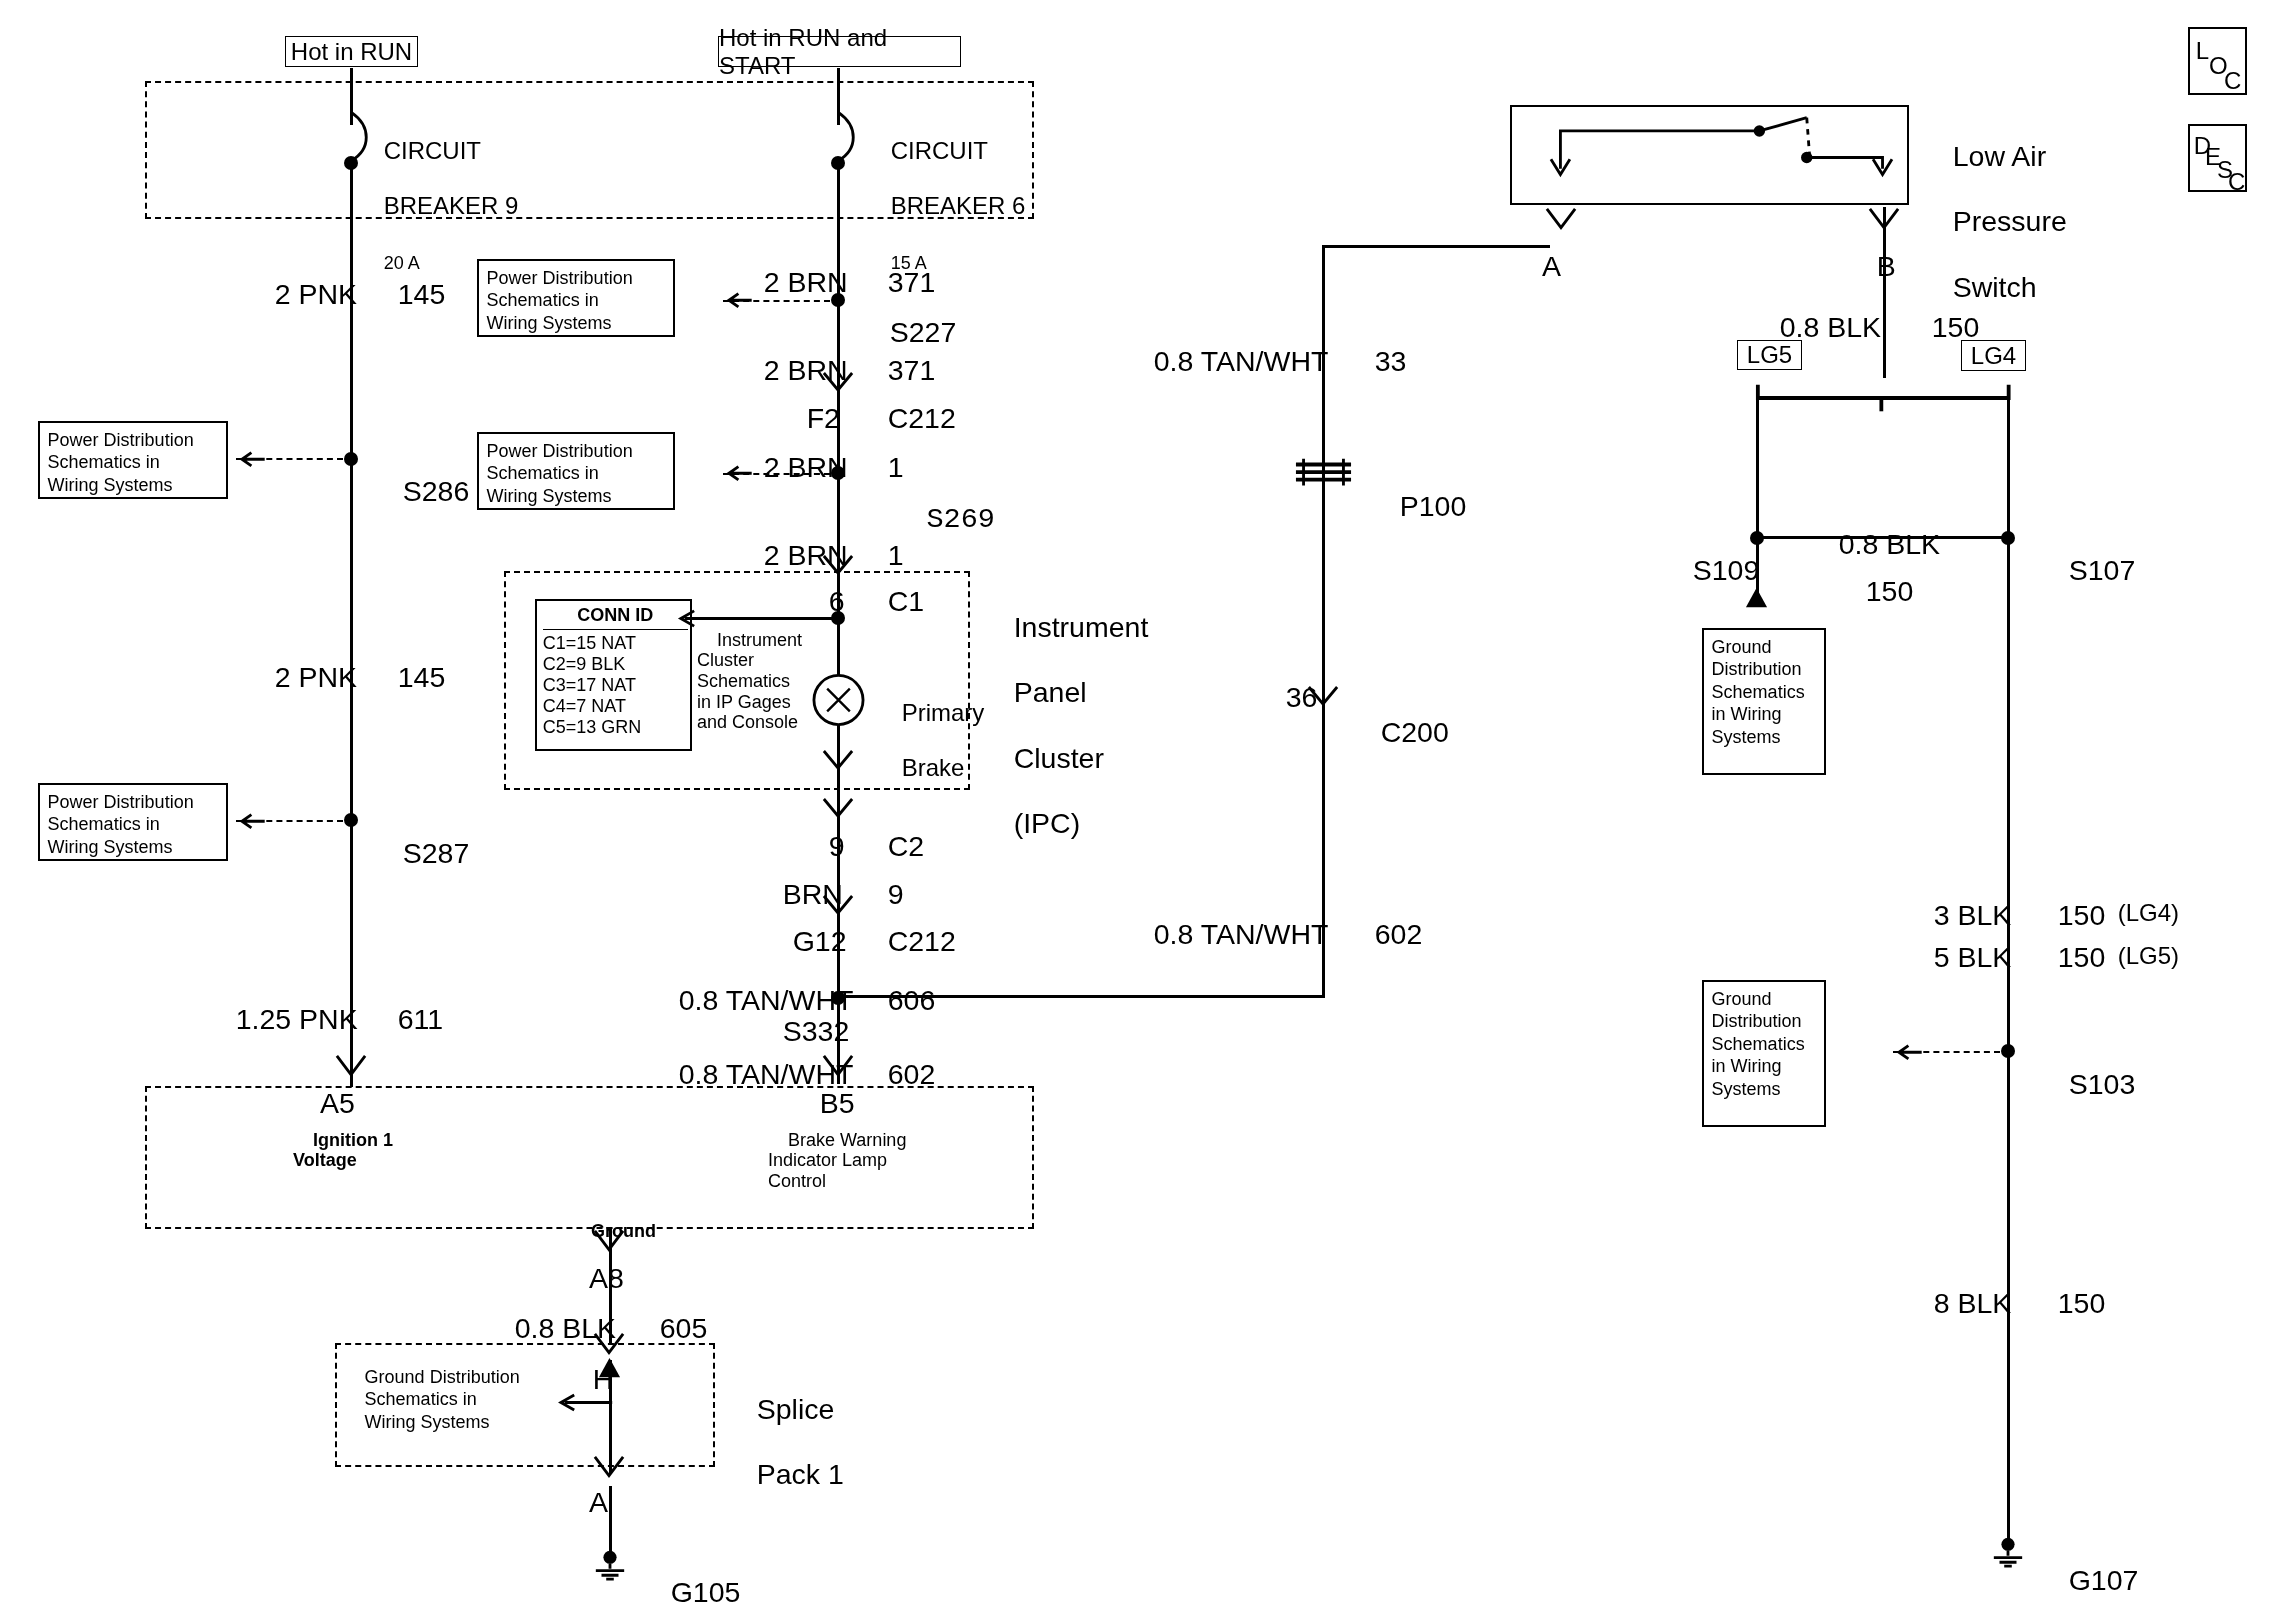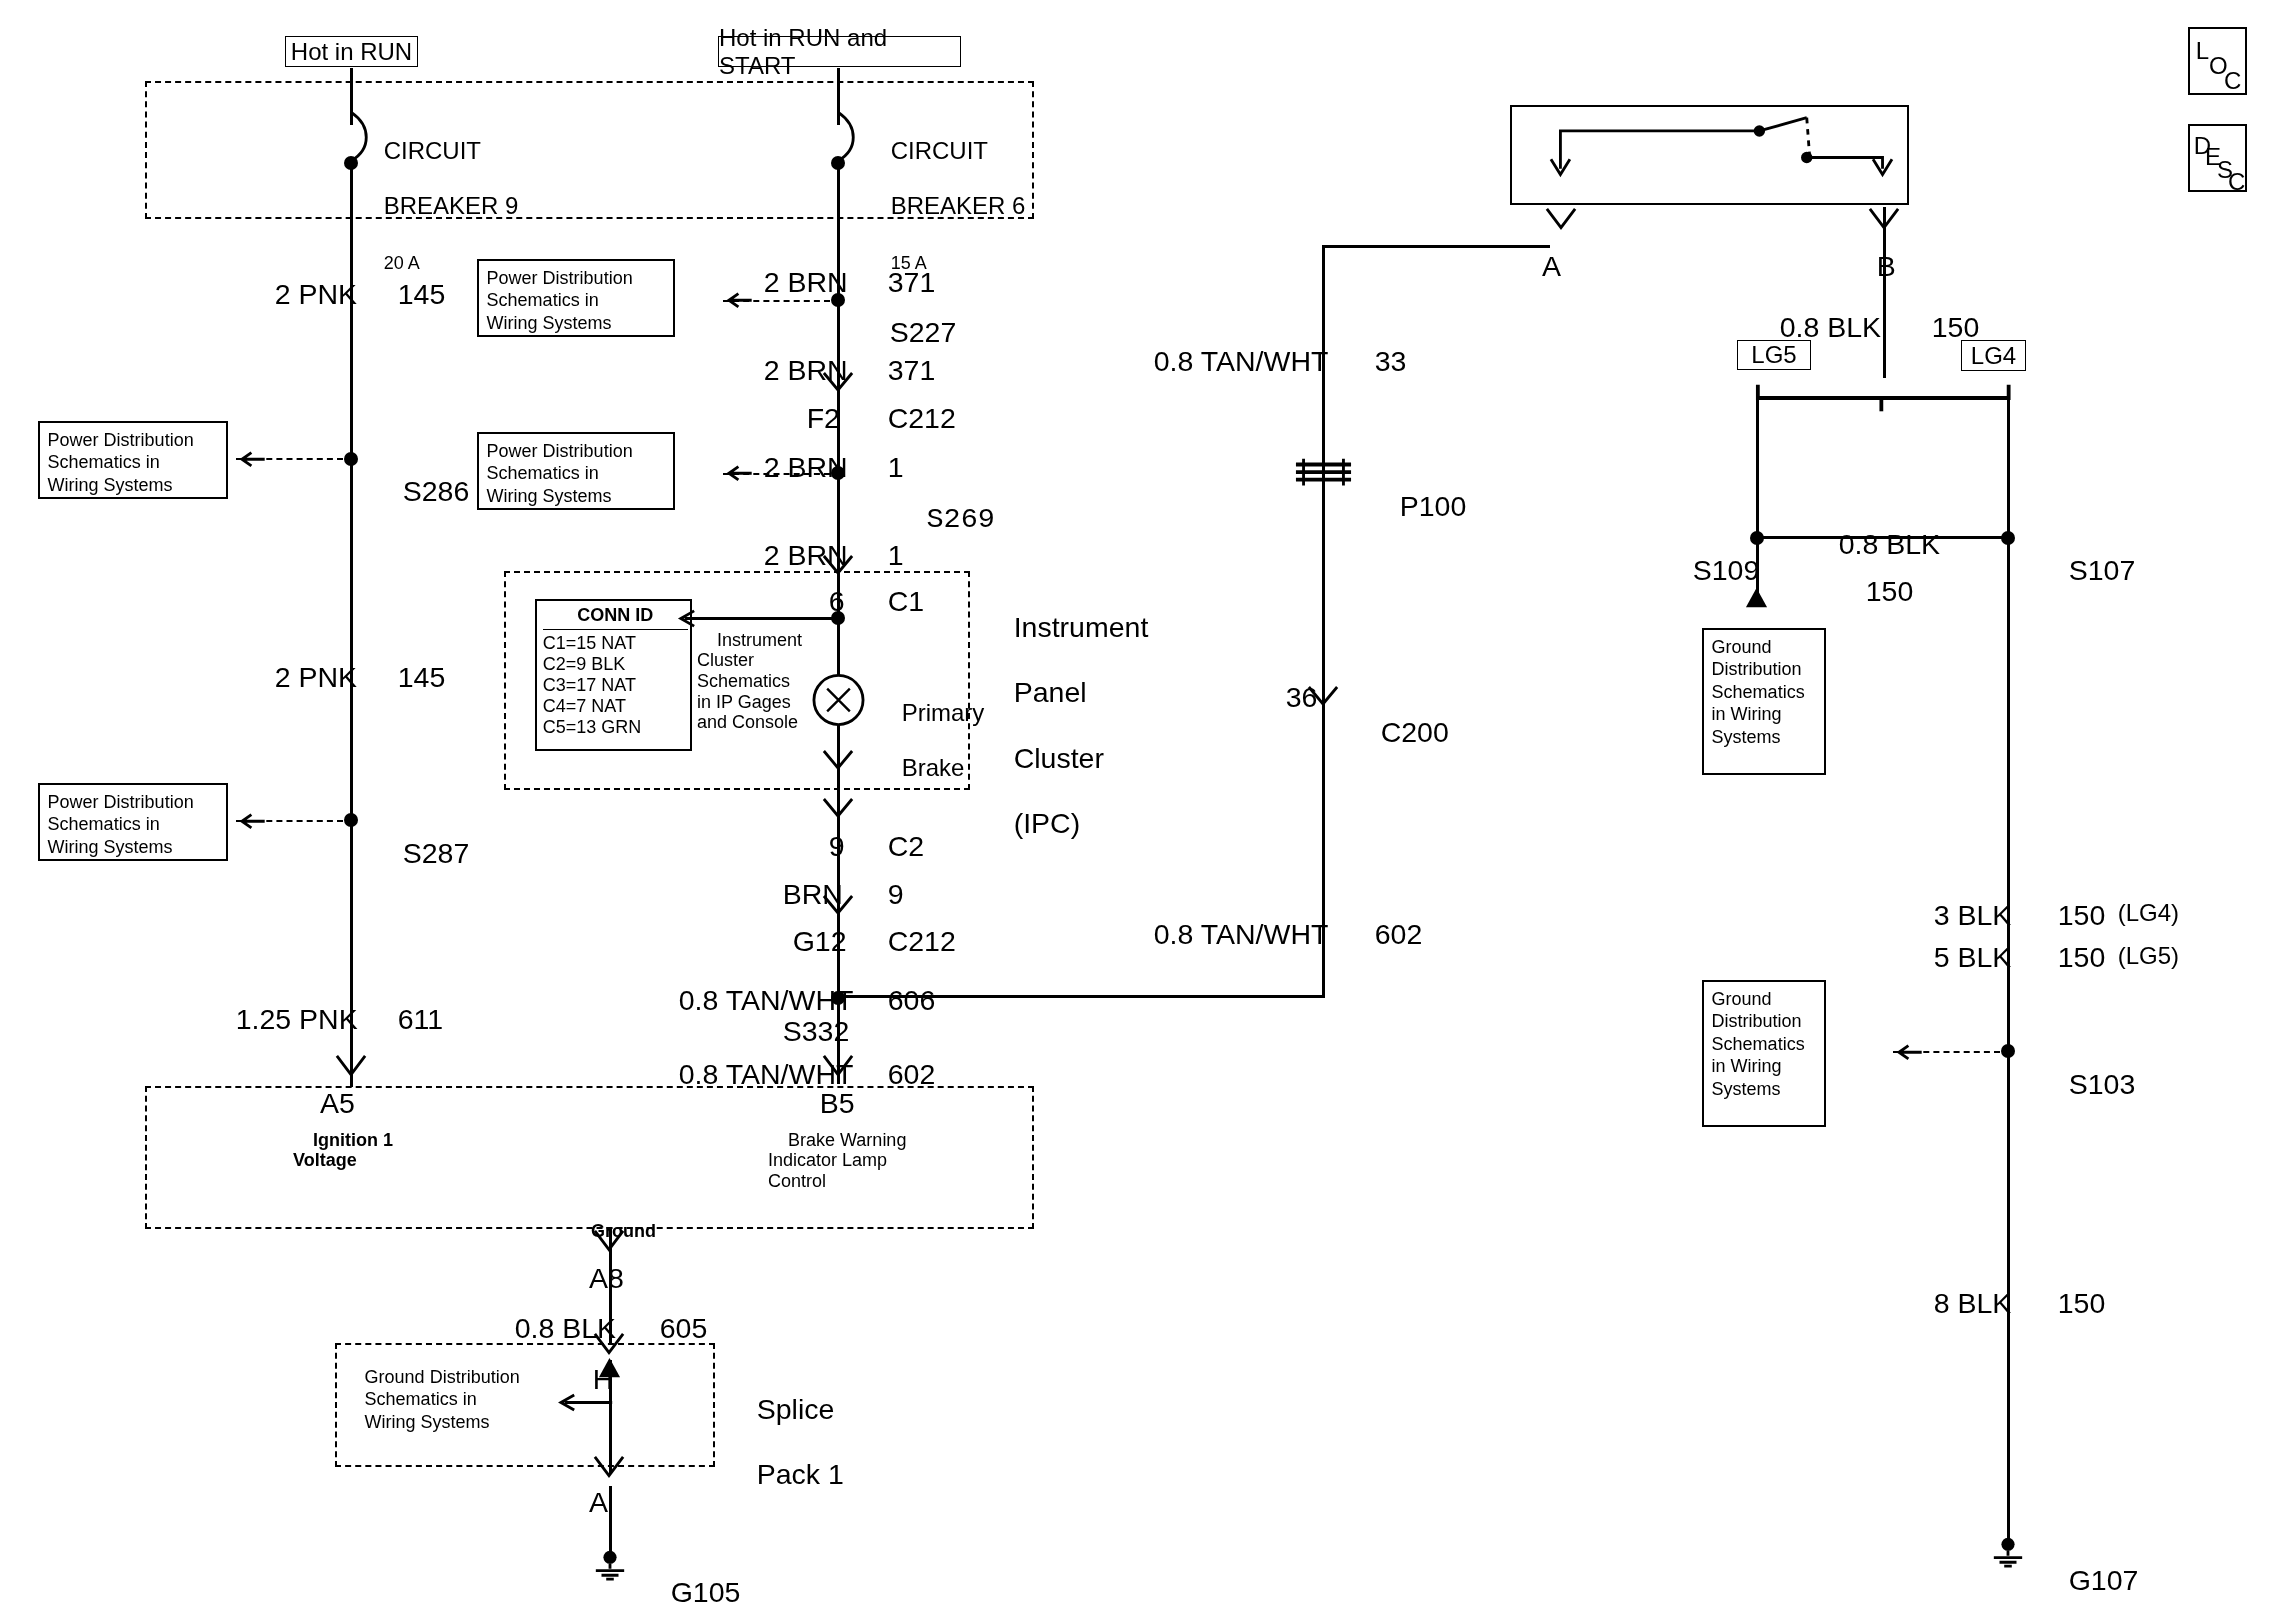--- a/index.html
+++ b/index.html
@@ -401,20 +401,25 @@
   <svg style="left:1522px;top:112px;width:380px;height:90px;" viewBox="0 0 400 95" width="380" height="90">
     <path d="M40,60 L40,20 L250,20" stroke="#000" stroke-width="3" fill="none"></path>
     <path d="M250,20 L300,6" stroke="#000" stroke-width="3" fill="none"></path>
     <path d="M300,6 L303,46" stroke="#000" stroke-width="3" fill="none" stroke-dasharray="6 6"></path>
     <circle cx="250" cy="20" r="6" fill="#000"></circle>
     <circle cx="300" cy="48" r="6" fill="#000"></circle>
     <path d="M300,48 L380,48 L380,60" stroke="#000" stroke-width="3" fill="none"></path>
     <path d="M30,50 L40,66 L50,50" stroke="#000" stroke-width="3" fill="none"></path>
     <path d="M370,50 L380,66 L390,50" stroke="#000" stroke-width="3" fill="none"></path>
   </svg>
+  <div class="t lg" style="left:1921px;top:107px;">
+    <span>Low Air</span><br>
+    <span>Pressure</span><br>
+    <span>Switch</span>
+  </div>
   <div class="t lg" style="left:1512px;top:217px;">
     <span>A</span>
   </div>
   <div class="t lg" style="left:1845px;top:217px;">
     <span>B</span>
   </div>
 
   <svg style="left:1545px;top:207px;width:32px;height:32px;" viewBox="0 0 34 34" width="32" height="32">
     <path d="M2,2 L17,22 L32,2" stroke="#000" stroke-width="3" fill="none"></path>
   </svg>
@@ -423,21 +428,21 @@
   <svg style="left:1868px;top:207px;width:32px;height:32px;" viewBox="0 0 34 34" width="32" height="32">
     <path d="M2,2 L17,22 L32,2" stroke="#000" stroke-width="3" fill="none"></path>
   </svg>
   <div class="t lg" style="left:1748px;top:278px;">
     <span>0.8 BLK</span>
   </div>
   <div class="t lg" style="left:1900px;top:278px;">
     <span>150</span>
   </div>
 
-  <div class="lbl" style="left:1737px;top:340px;width:74px;height:30px;">
+  <div class="lbl" style="left:1737px;top:340px;width:65px;height:30px;">
     <span class="md">LG5</span>
   </div>
   <div class="lbl" style="left:1961px;top:340px;width:65px;height:31px;justify-content:center;">
     <span class="md">LG4</span>
   </div>
 
   <svg style="left:1750px;top:379px;width:276px;height:38px;" viewBox="0 0 290 40" width="276" height="38">
     <path d="M8,6 L8,20 L272,20 L272,6" stroke="#000" stroke-width="4" fill="none"></path>
     <path d="M138,20 L138,34" stroke="#000" stroke-width="4" fill="none"></path>
   </svg>

